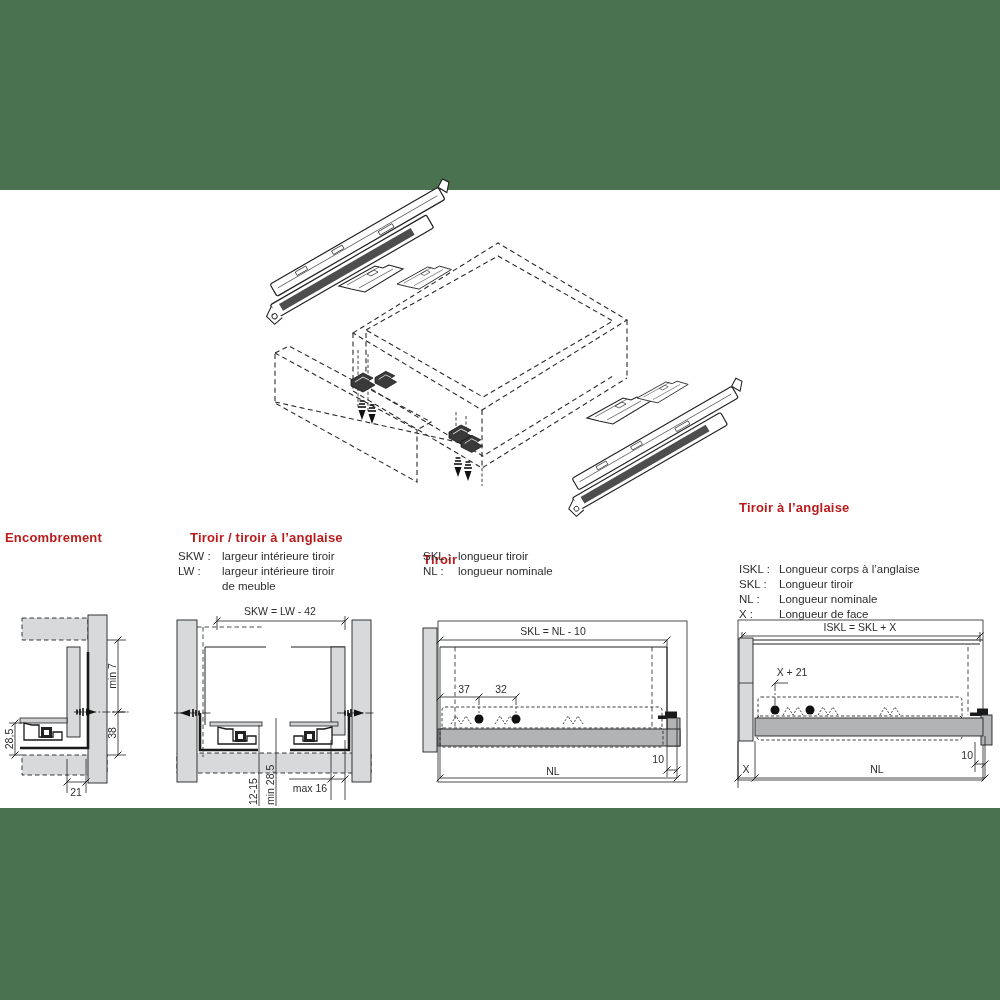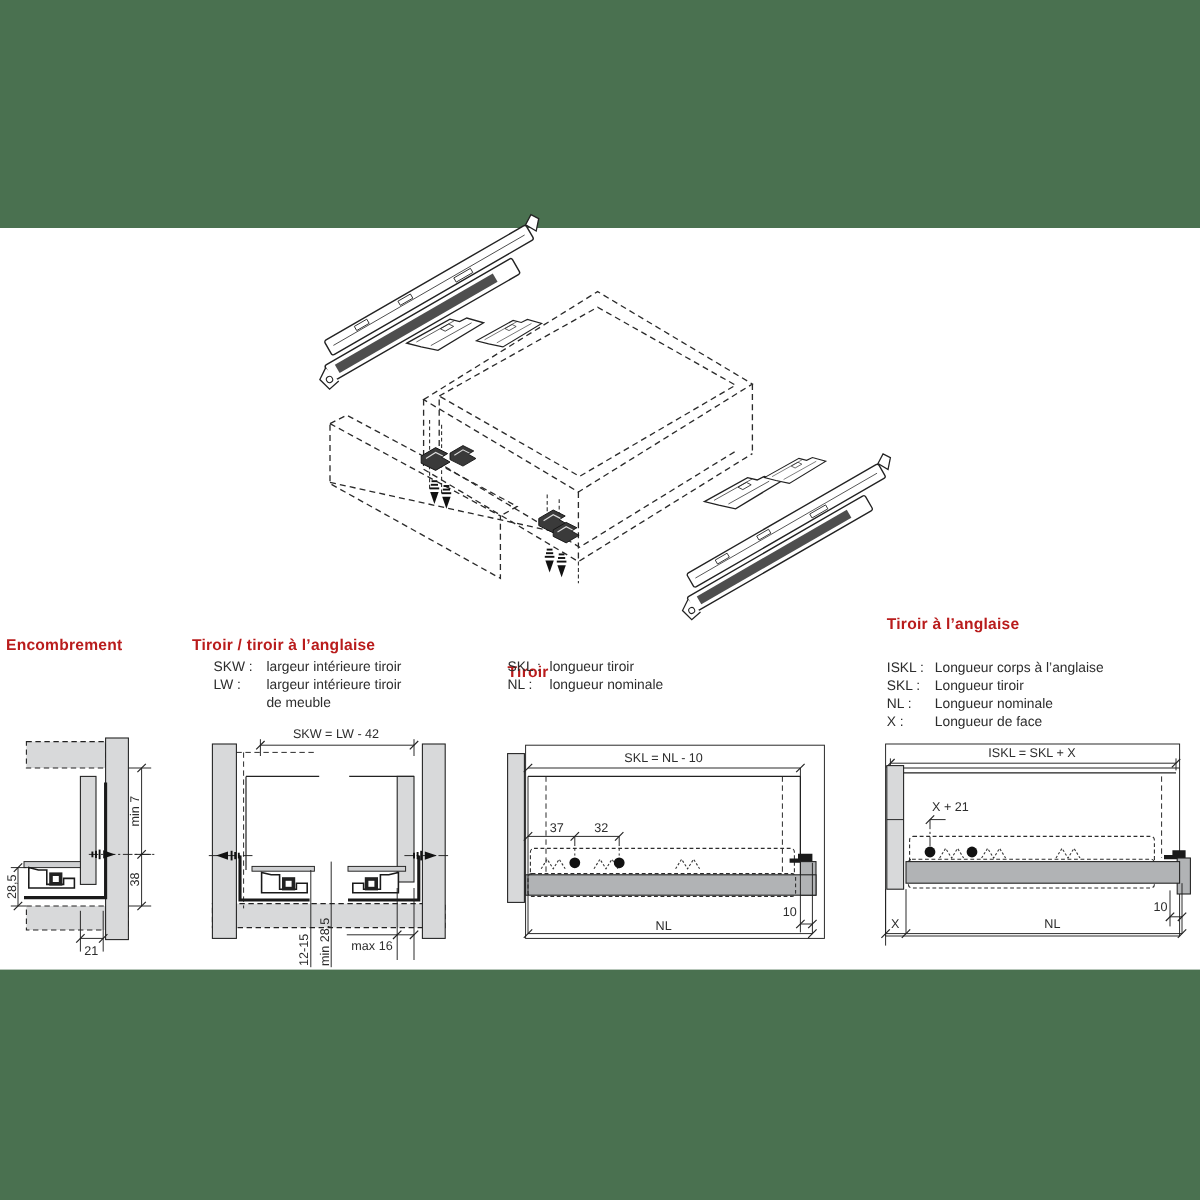--- a/index.html
+++ b/index.html
@@ -150,21 +150,21 @@
     </g>
 
     <g>
       <path class="thn" d="M67,156 V190 M86,156 V190 M67,179 H86"></path>
       <use href="#tk" transform="translate(67,179)"></use>
         <use href="#tk" transform="translate(86,179)"></use>
       <text class="t tm" x="76" y="193">21</text>
     </g>
   </svg>
 
-  <div class="sec-title" style="left:160px;top:530px">Tiroir / tiroir à l’anglaise</div>
+  <div class="sec-title" style="left:190px;top:530px">Tiroir / tiroir à l’anglaise</div>
   <div class="defs" style="left:178px;top:549px;--tc:44px">
     <div class="term">SKW :</div>
     <div>largeur intérieure tiroir</div>
     <div class="term">LW :</div>
     <div>largeur intérieure tiroir
 de meuble</div>
   </div>
 
   <svg class="abs" style="left:172px;top:600px" width="235" height="208" viewBox="0 0 235 208">
     <rect x="5" y="153" width="194" height="20" class="gyd"></rect>
@@ -249,22 +249,22 @@
       <use href="#tk" transform="translate(252,175)"></use>
         <use href="#tk" transform="translate(262,175)"></use>
       <text class="t te" x="249" y="168">10</text>
       <path class="thn" d="M25,52 V183 M25,183 H262"></path>
       <use href="#tk" transform="translate(25,183)"></use>
         <use href="#tk" transform="translate(262,183)"></use>
       <text class="t tm" x="138" y="180">NL</text>
     </g>
   </svg>
 
-  <div class="sec-title" style="left:739px;top:512px">Tiroir à l’anglaise</div>
-  <div class="defs" style="left:739px;top:550px;--tc:40px">
+  <div class="sec-title" style="left:739px;top:500px">Tiroir à l’anglaise</div>
+  <div class="defs" style="left:739px;top:562px;--tc:40px">
     <div class="term">ISKL :</div>
     <div>Longueur corps à l’anglaise</div>
     <div class="term">SKL :</div>
     <div>Longueur tiroir</div>
     <div class="term">NL :</div>
     <div>Longueur nominale</div>
     <div class="term">X :</div>
     <div>Longueur de face</div>
   </div>
 

